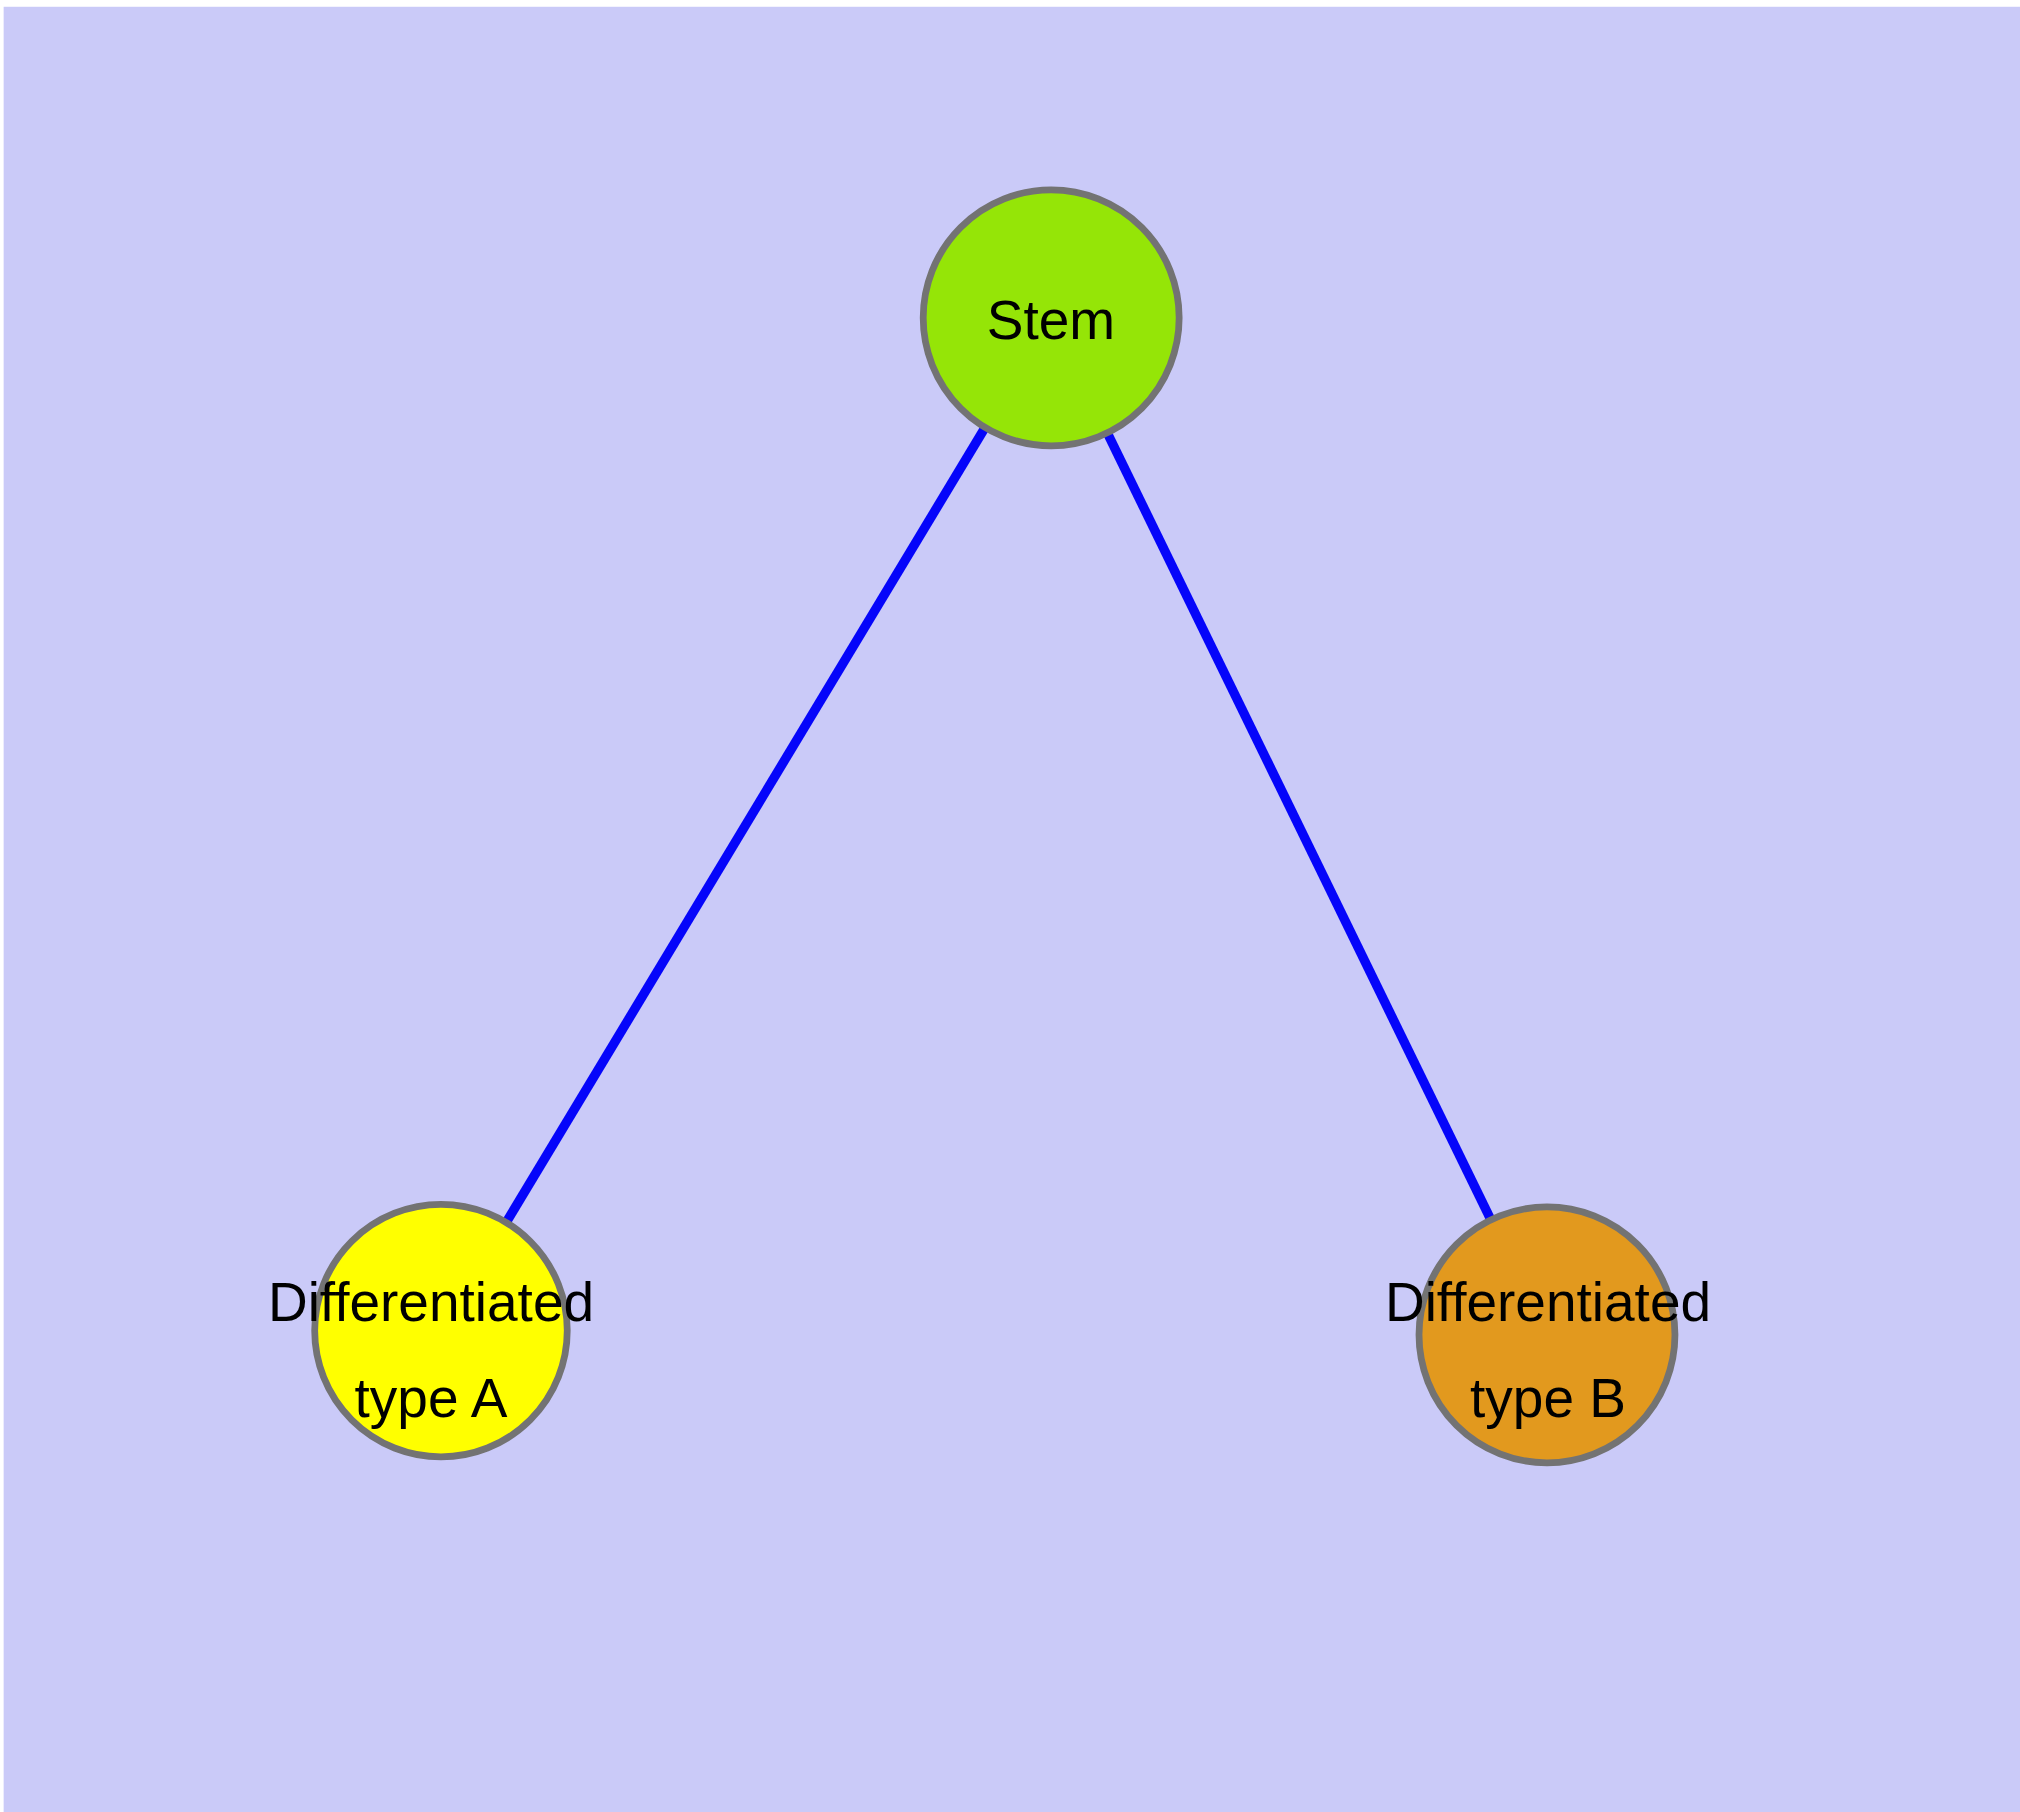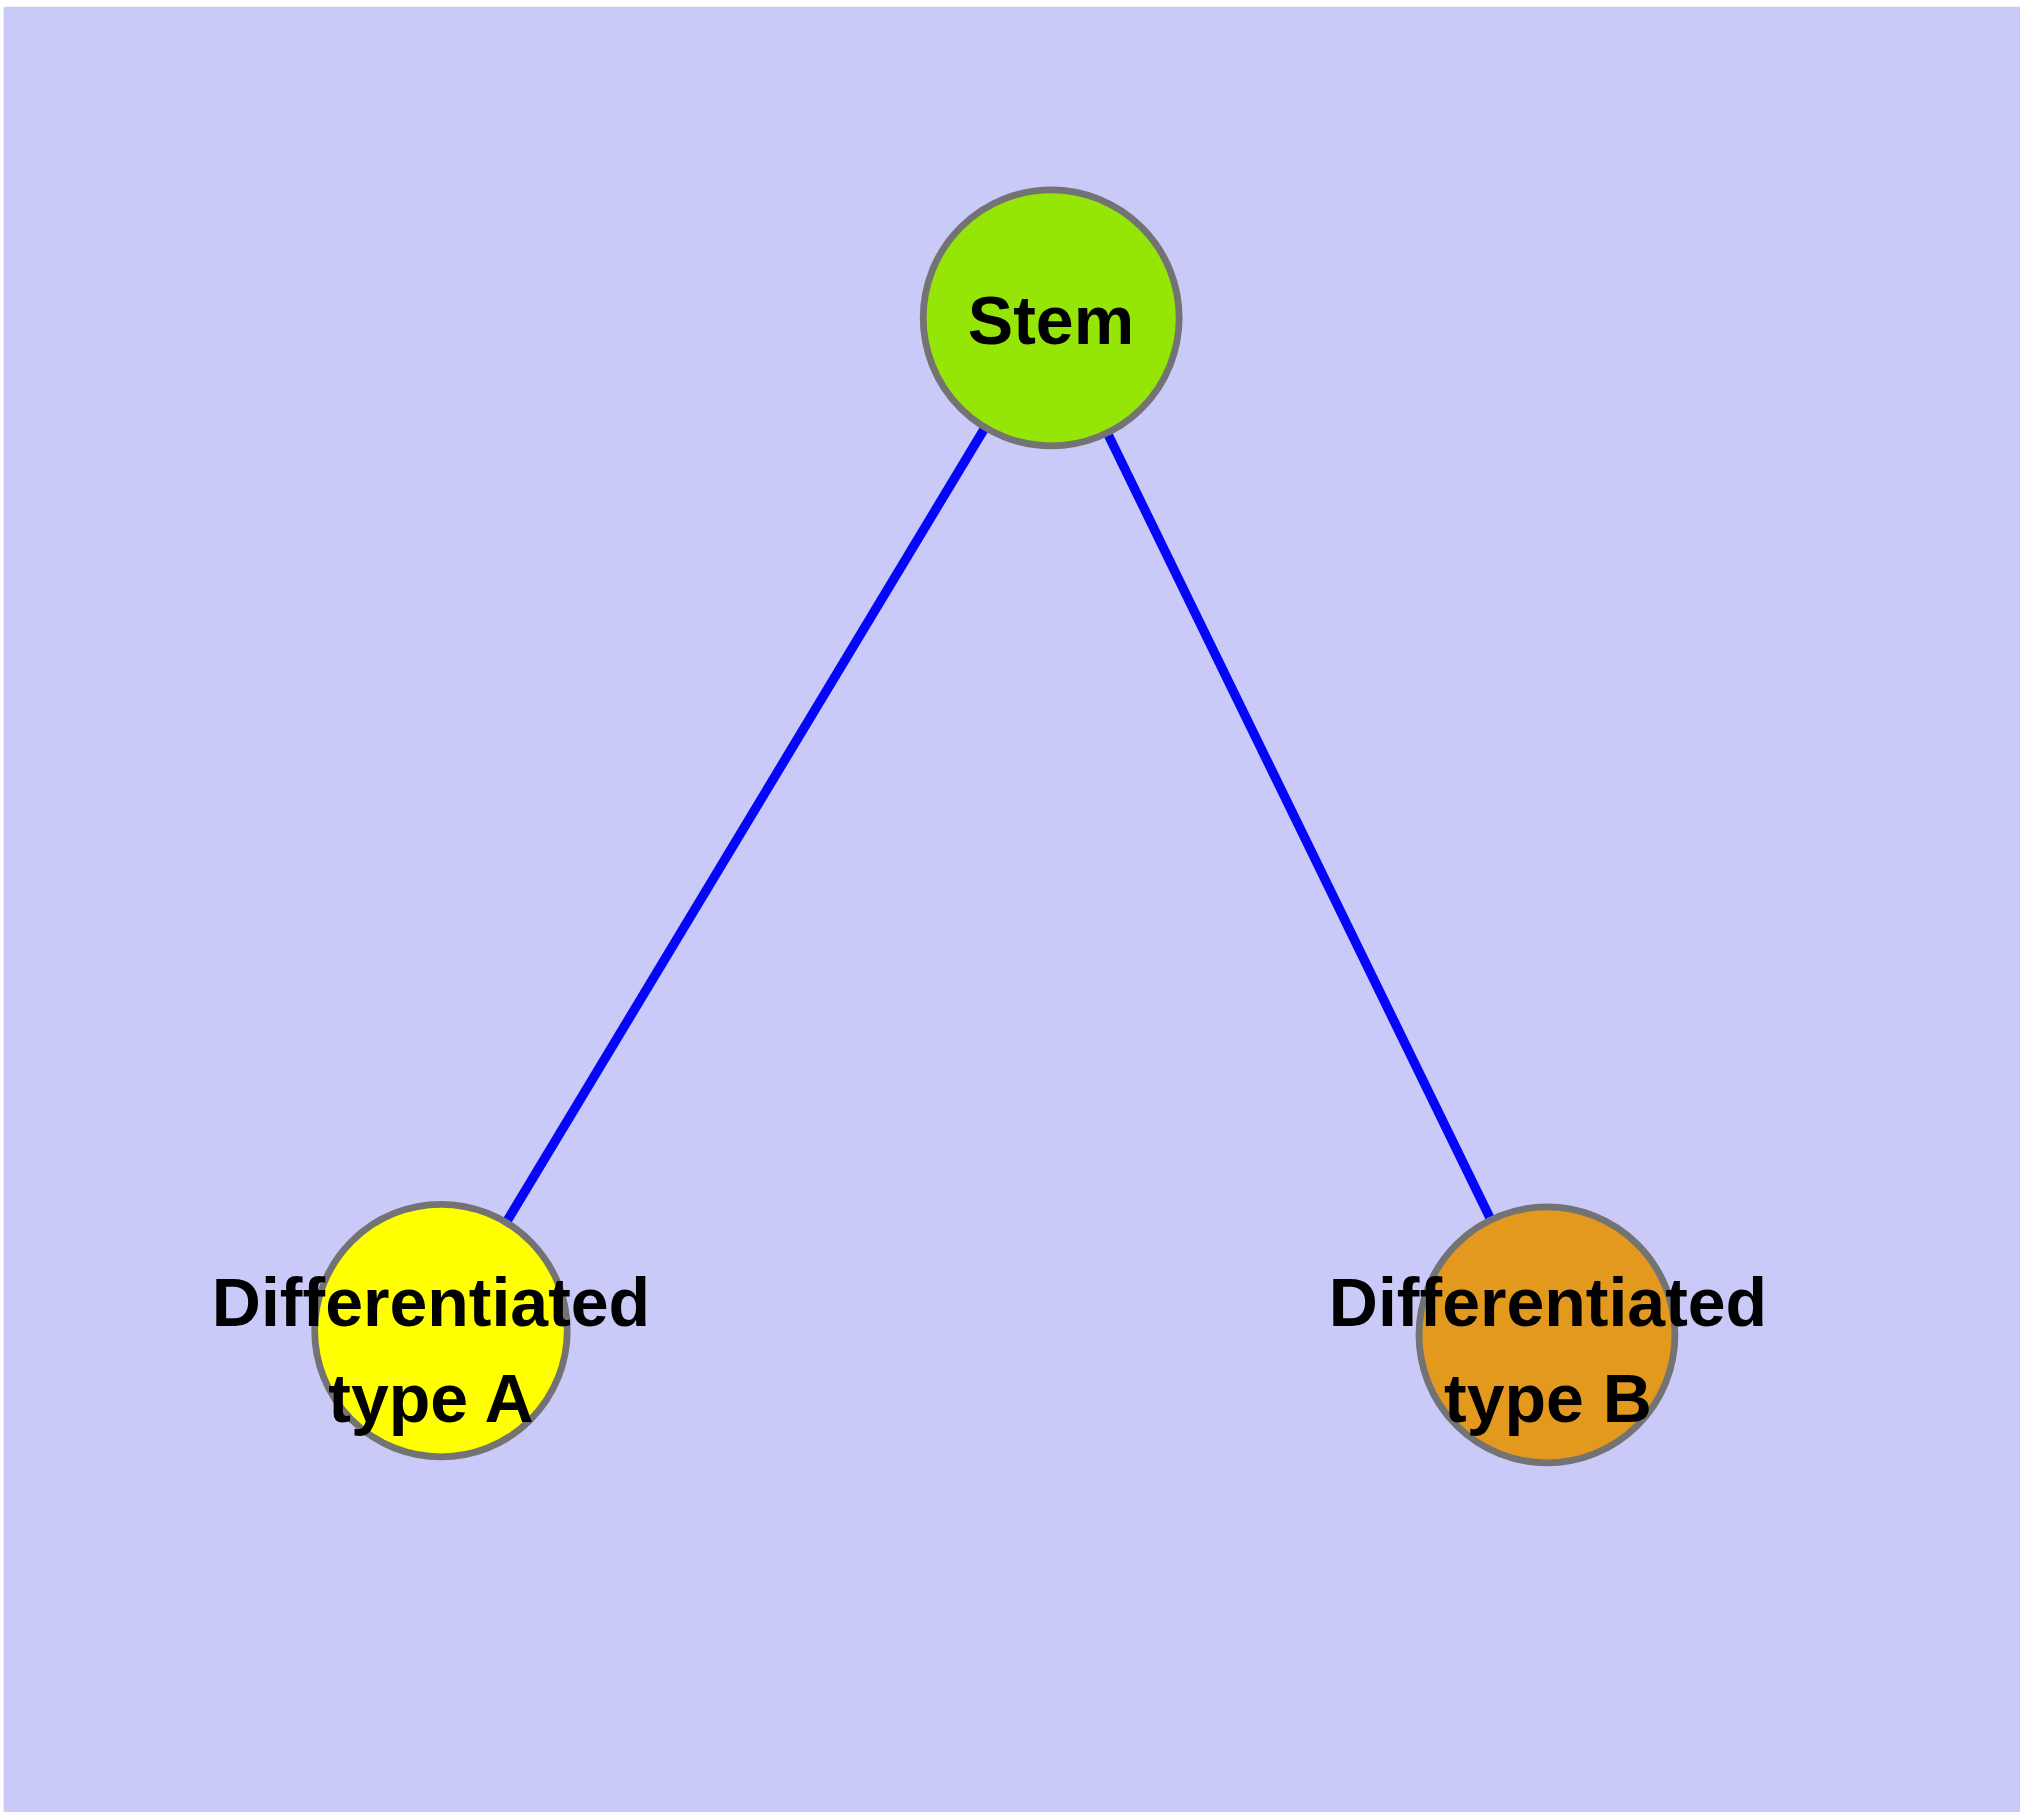--- a/index.html
+++ b/index.html
@@ -20,23 +20,23 @@
     position: absolute;
     left: 0;
     top: 0;
     width: 2021px;
     height: 1812px;
     display: block;
   }
   .node-label {
     position: absolute;
     transform: translate(-50%, -50%);
-    font-size: 68px;
+    font-size: 55px;
     line-height: 96px;
-    font-weight: bold;
+    font-weight: normal;
     color: #000000;
     text-align: center;
     white-space: pre-line;
     pointer-events: none;
   }
 </style>
 </head>
 <body>
 
 <div class="stage">

